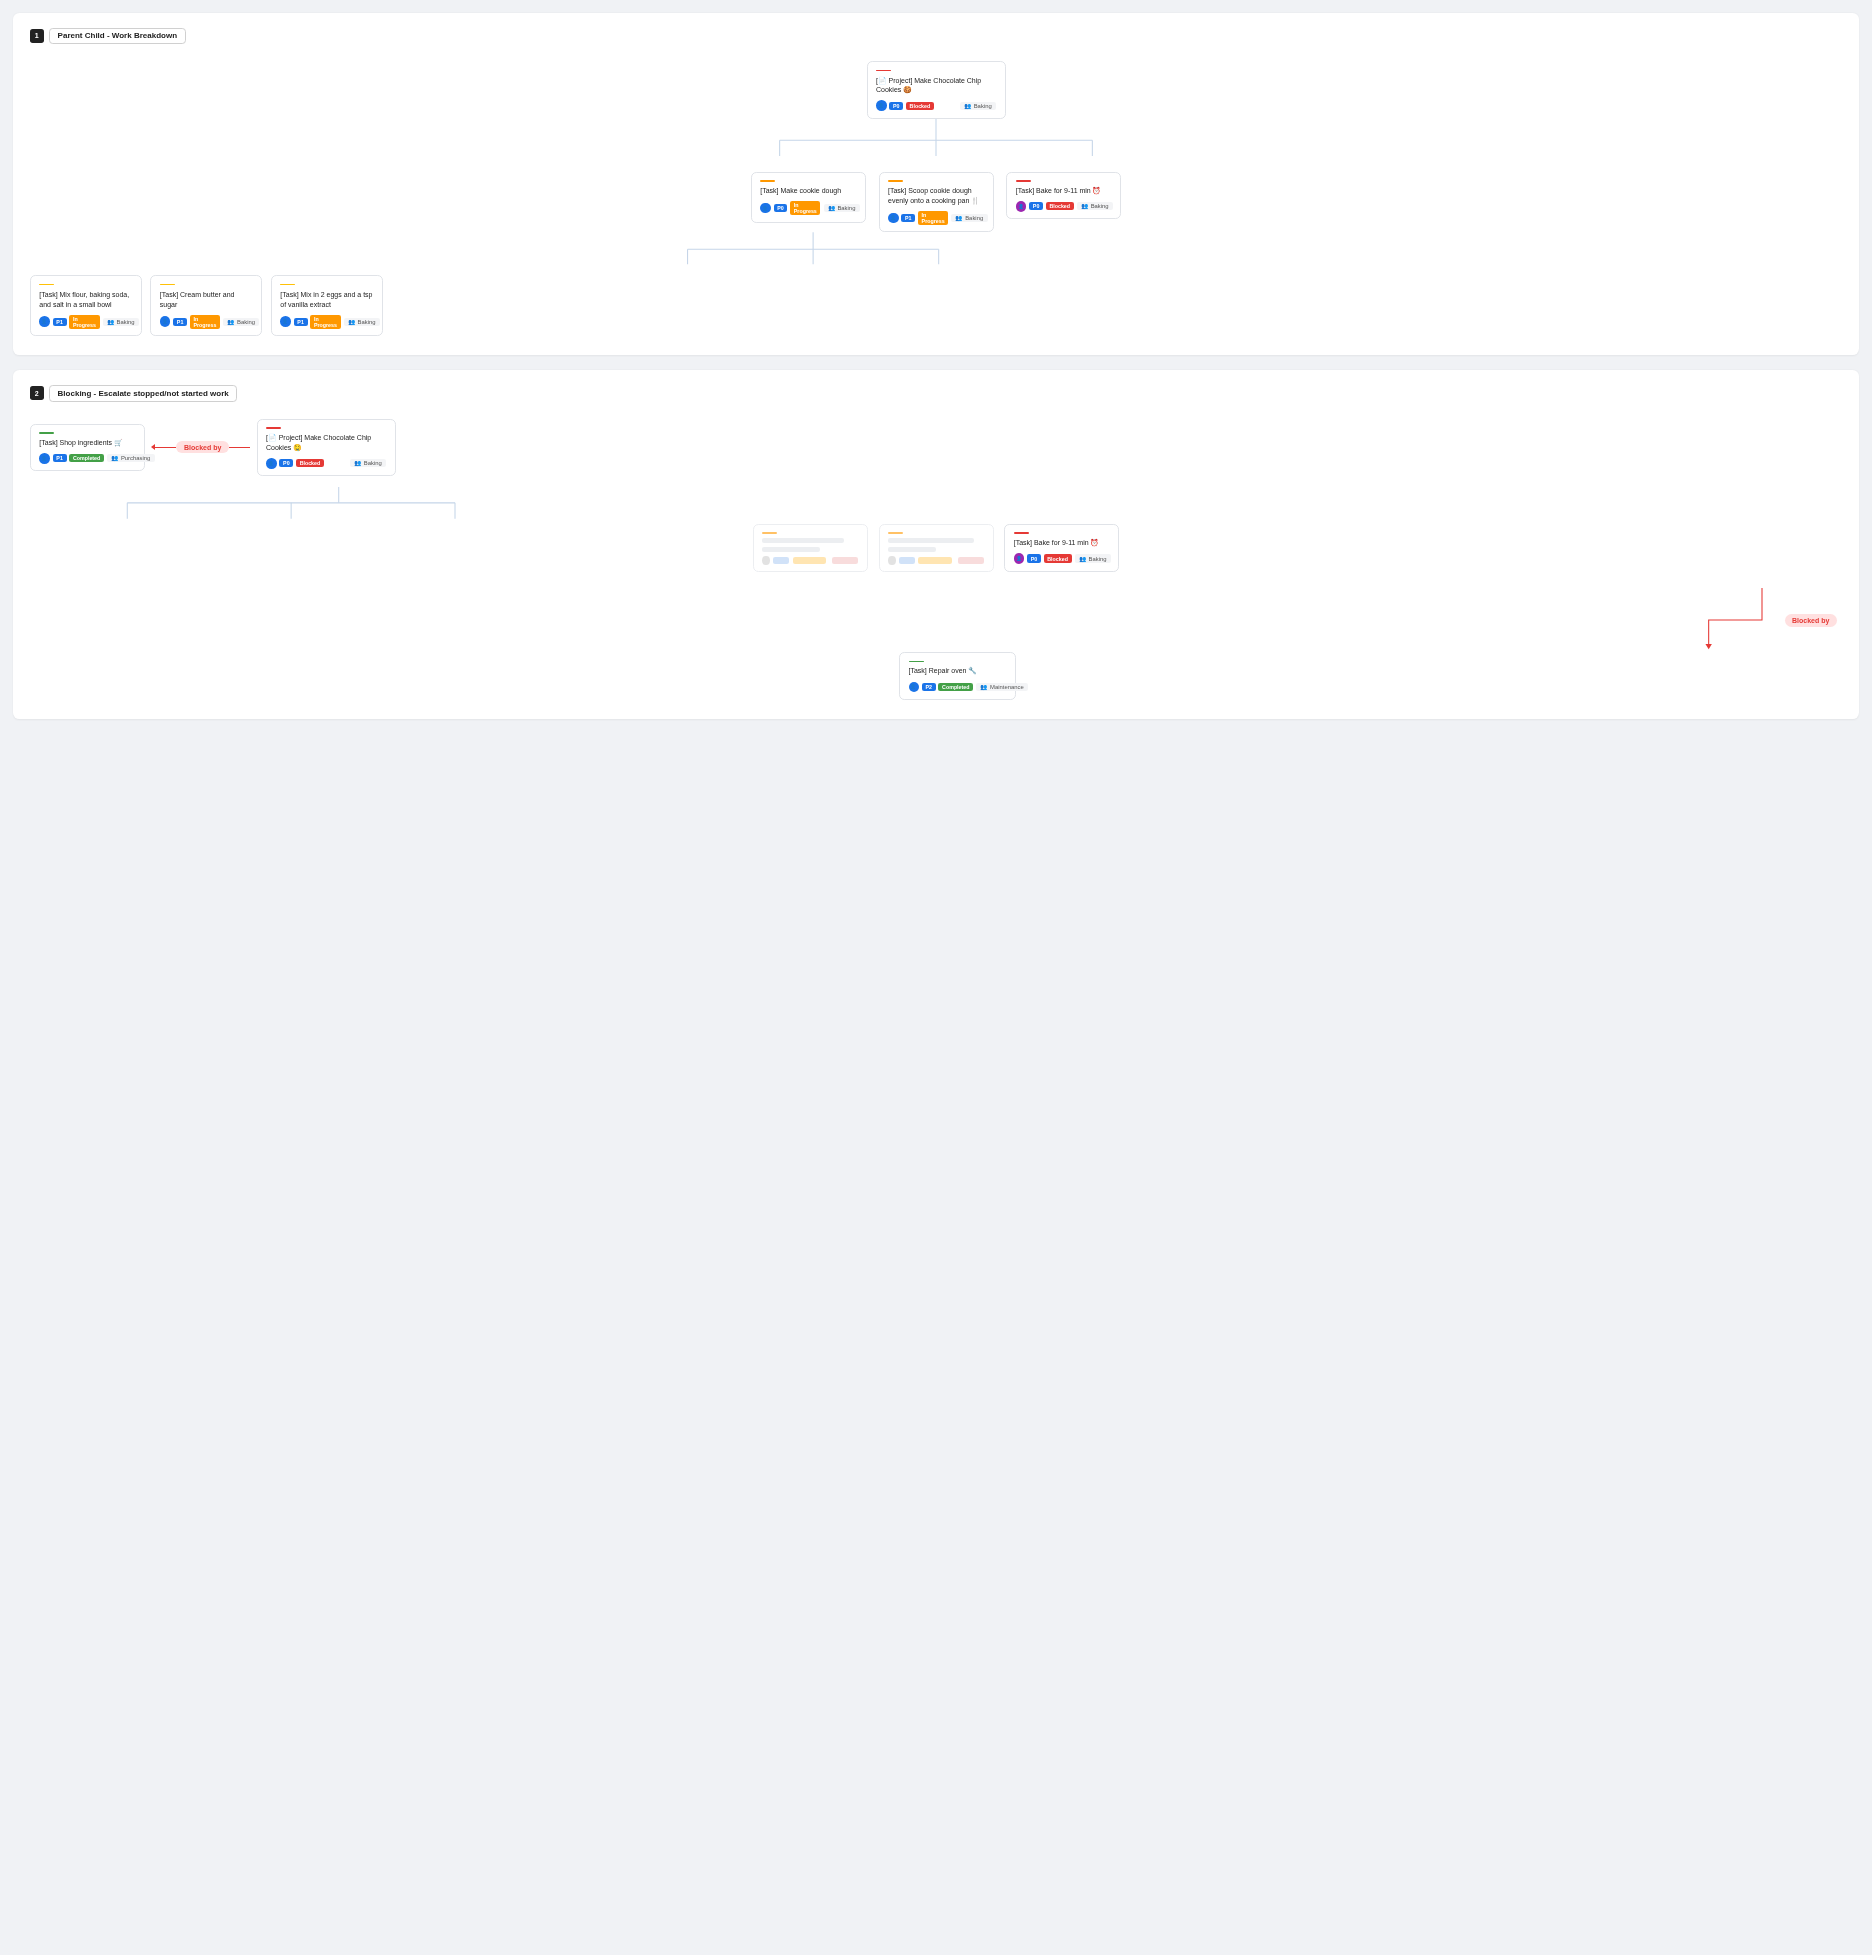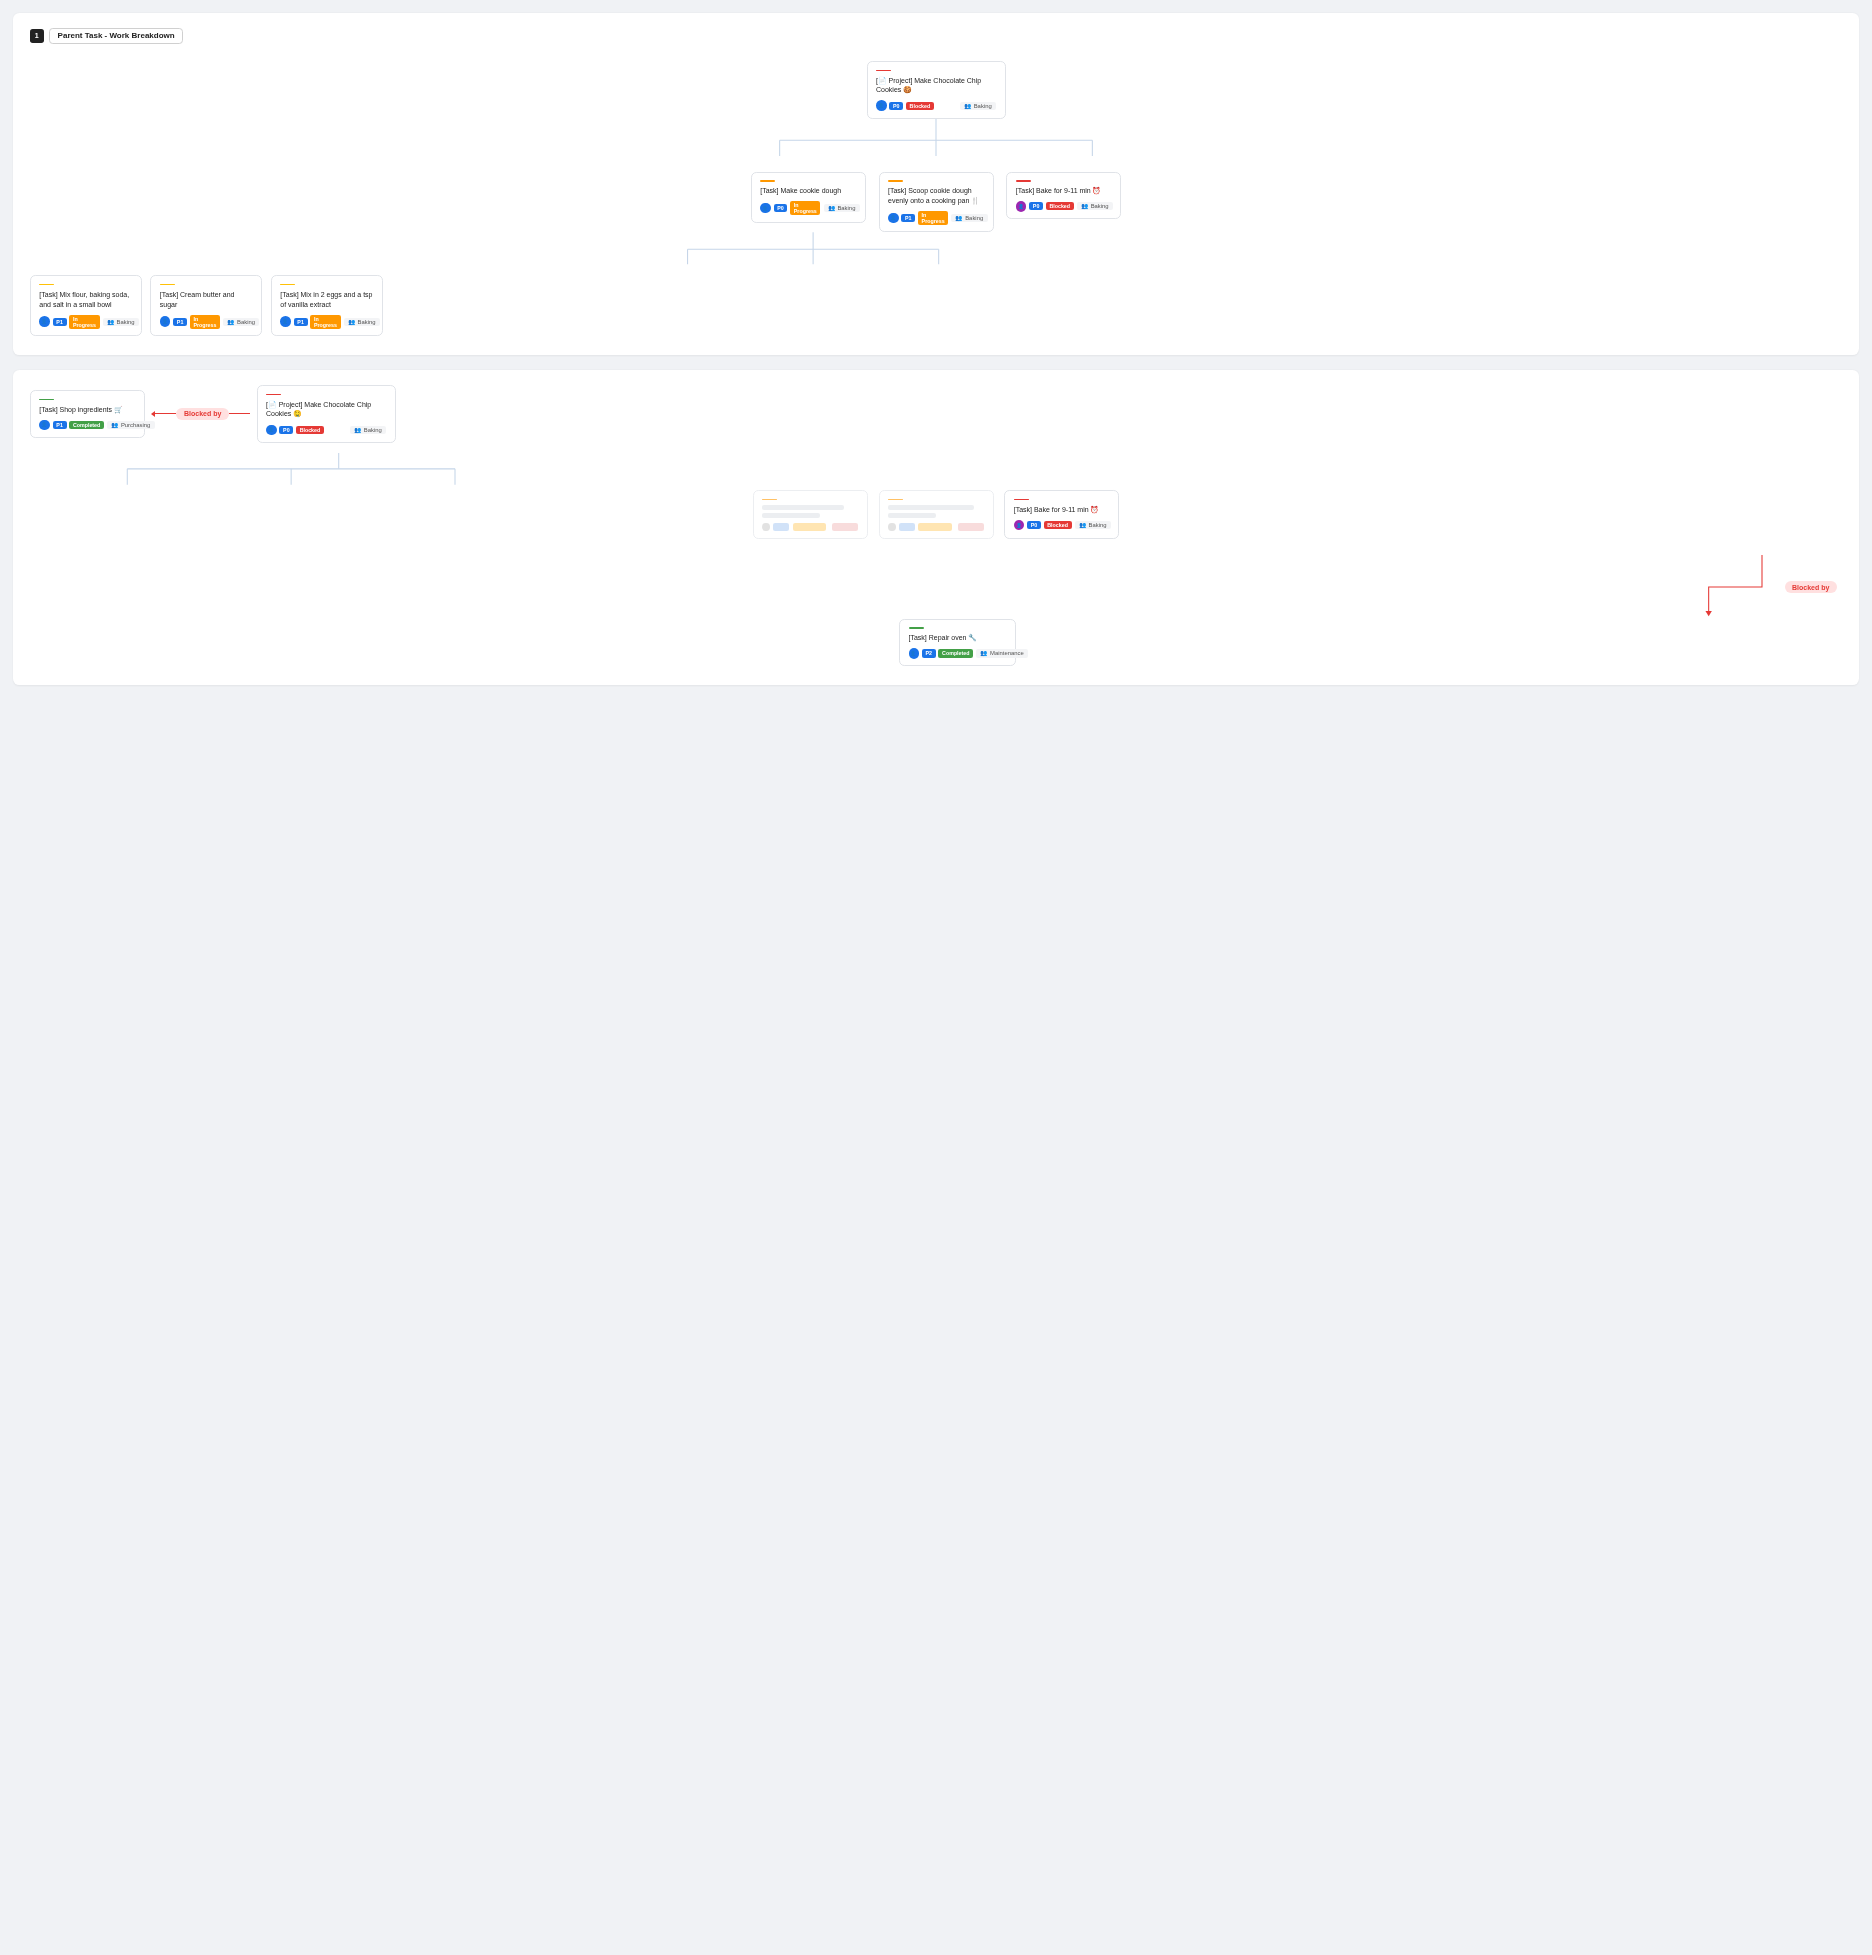--- a/index.html
+++ b/index.html
@@ -207,21 +207,21 @@
 
     .avatar-blue { background: #1a73e8; }
     .avatar-purple { background: #9c27b0; }
   </style>
 </head>
 <body>
 
 <div class="section">
   <div class="section-header">
     <div class="section-number">1</div>
-    <div class="section-title">Parent Task - Work Breakdown</div>
+    <div class="section-title">Parent Child - Work Breakdown</div>
   </div>
 
   <div class="diagram-container">
 
     <div style="display:flex;justify-content:center;margin-bottom:0;">
       <div class="card" style="min-width:139px;max-width:139px;">
         <div class="card-accent accent-red"></div>
         <div class="card-title">[📄 Project] Make Chocolate Chip Cookies 🍪</div>
         <div class="card-footer">
           <div class="card-footer-left">
@@ -361,20 +361,24 @@
             <span>👥</span>
             <span>Baking</span>
           </div>
         </div>
       </div>
     </div>
   </div>
 </div>
 
 <div class="section">
+  <div class="section-header">
+    <div class="section-number">2</div>
+    <div class="section-title">Blocking - Escalate stopped/not started work</div>
+  </div>
 
   <div class="section2-layout">
 
     <div style="display:flex;align-items:center;gap:0;margin-bottom:10.7px;">
 
       <div class="card" style="min-width:115px;max-width:115px;">
         <div class="card-accent accent-green"></div>
         <div class="card-title">[Task] Shop ingredients 🛒</div>
         <div class="card-footer">
           <div class="card-footer-left">

